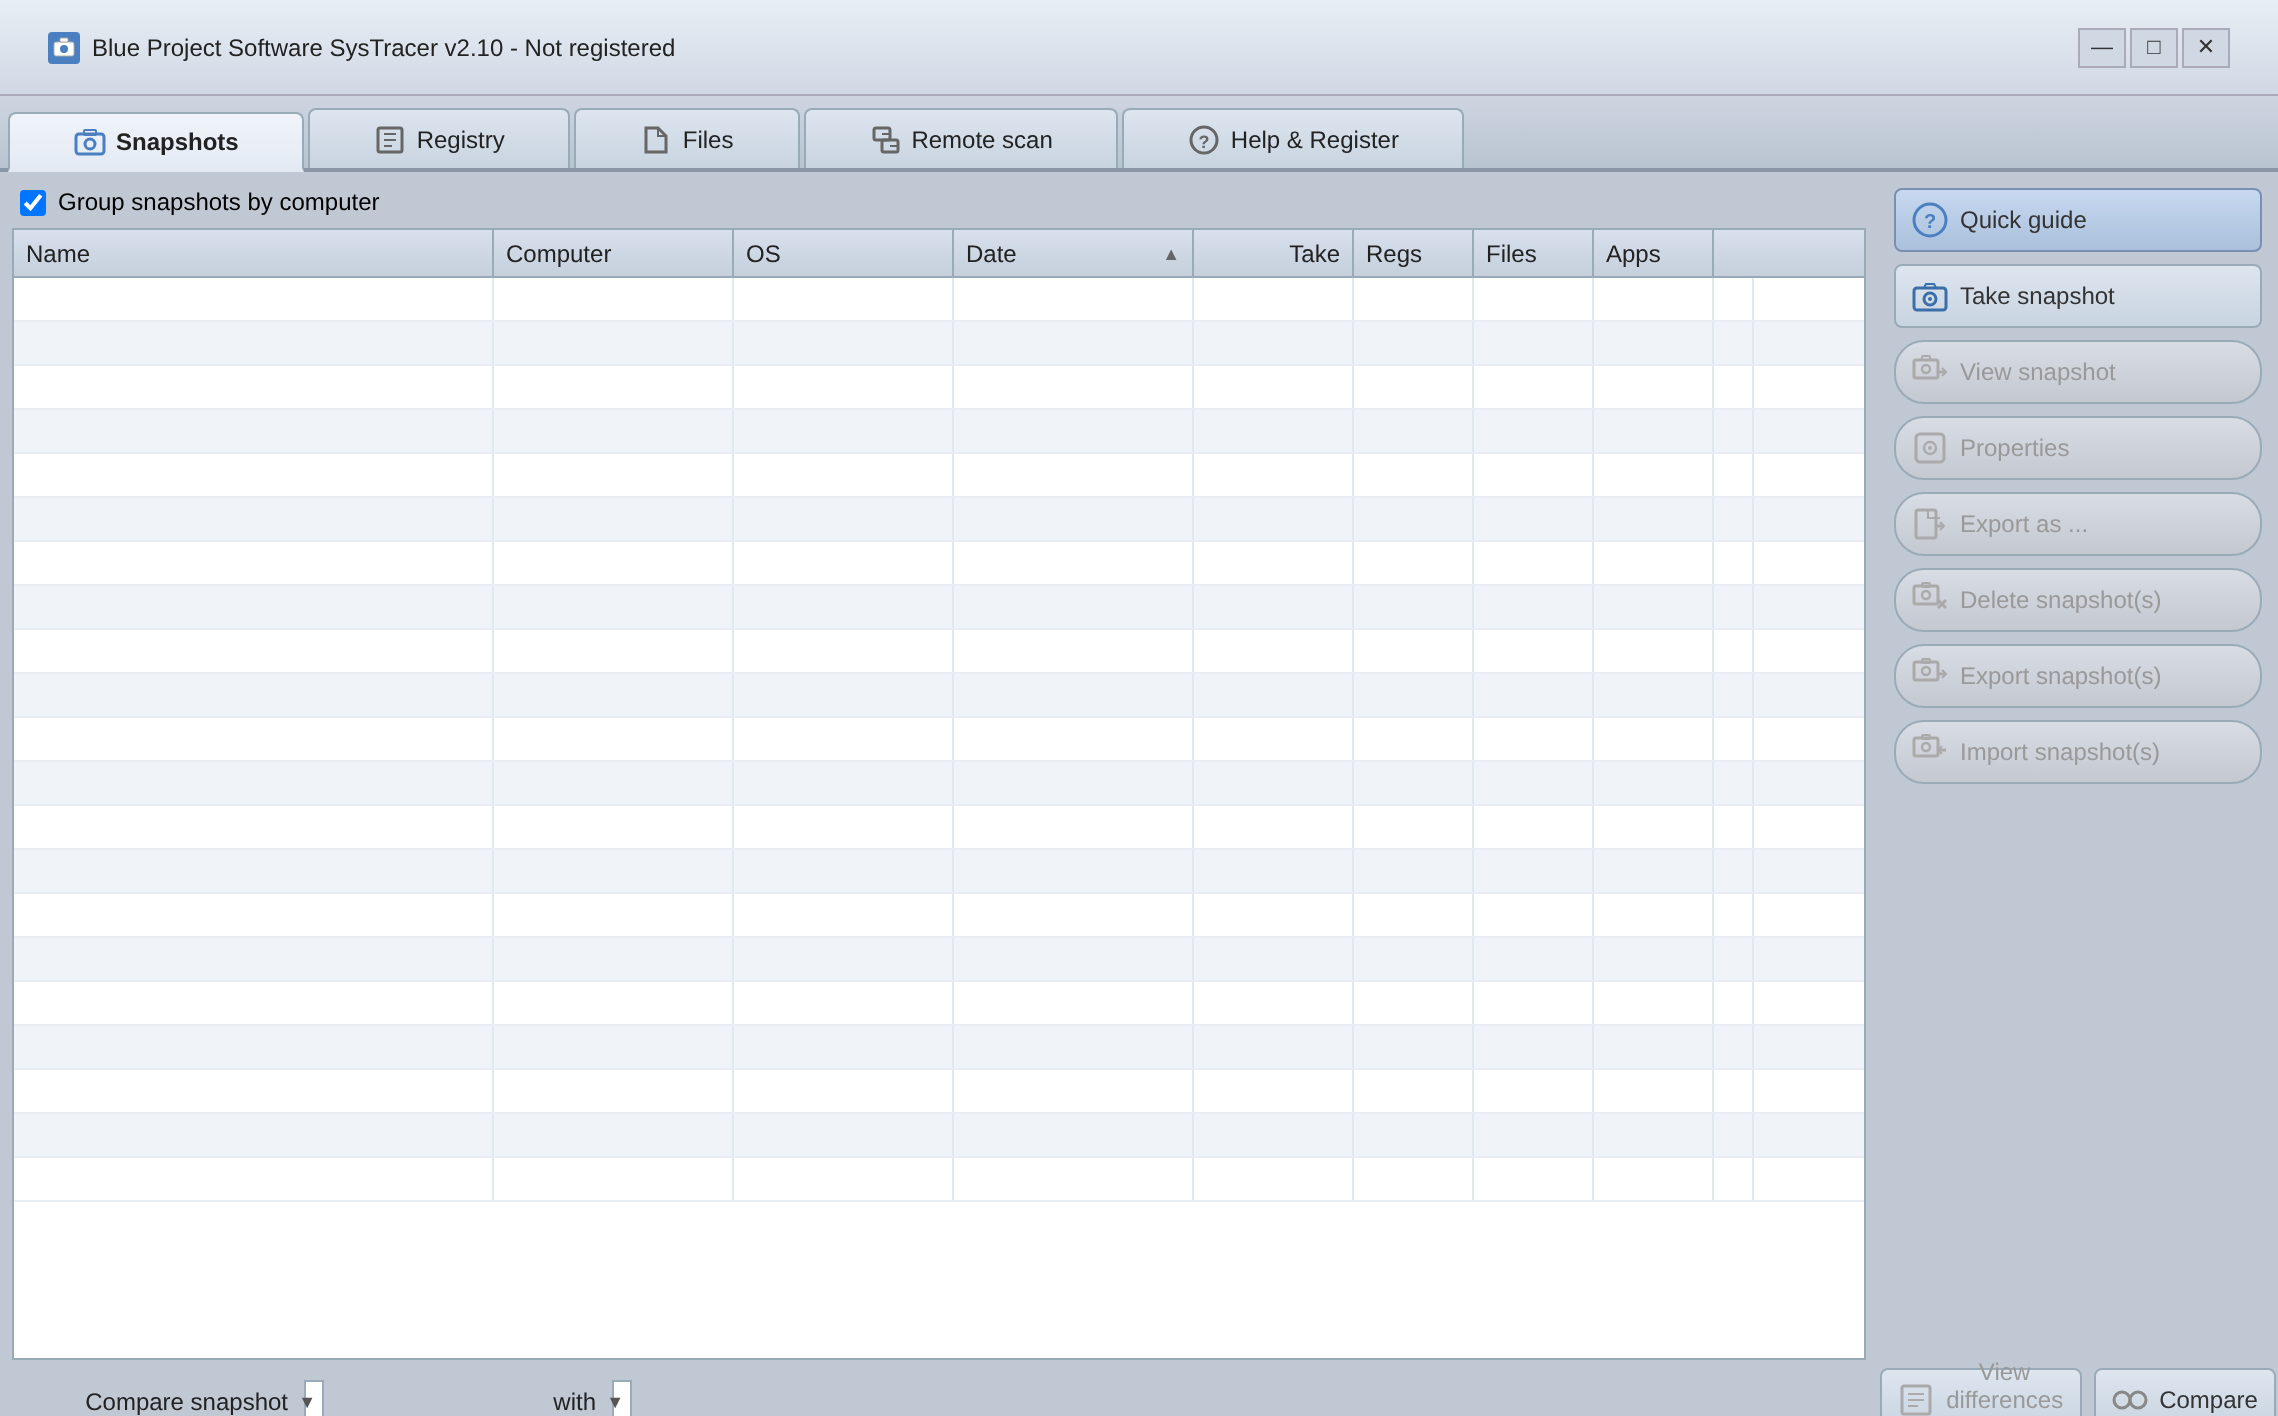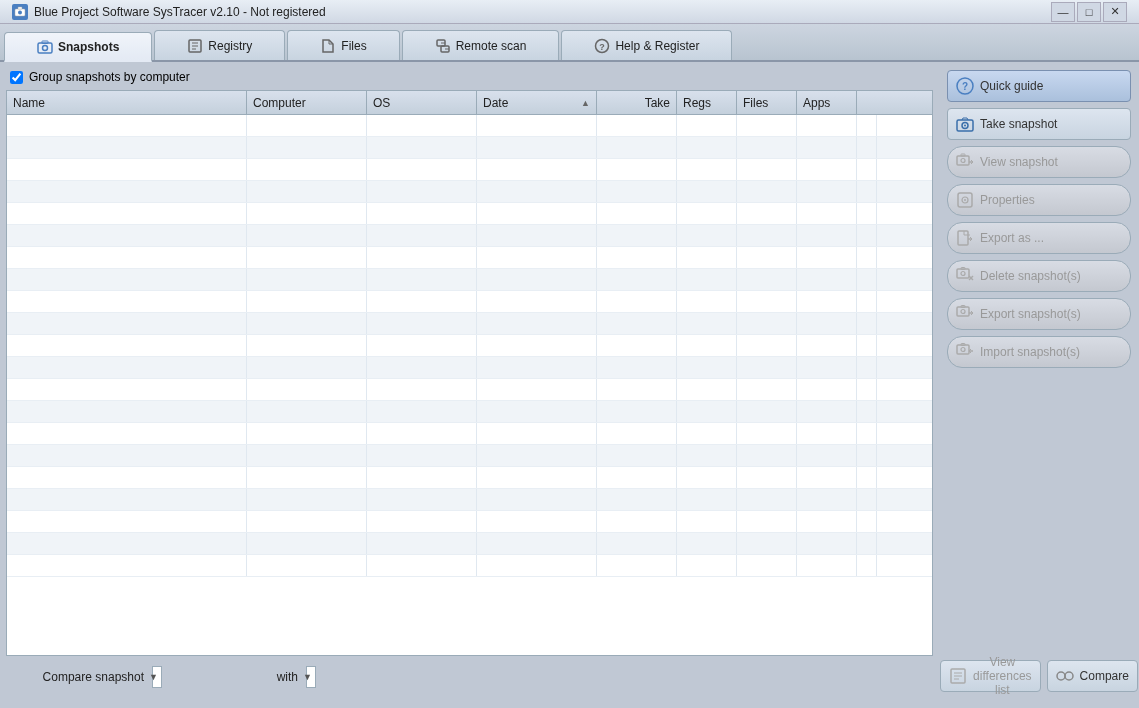--- a/index.html
+++ b/index.html
@@ -9,23 +9,23 @@
       background: #c0c8d4;
       width: 1139px;
       height: 708px;
       overflow: hidden;
     }
     .title-bar {
       background: linear-gradient(to bottom, #e8eef5, #d0d8e4);
       display: flex;
       align-items: center;
       justify-content: space-between;
-      padding: 4px 12px;
+      padding: 4px 24px;
       border-bottom: 1px solid #aab;
-      height: 24px;
+      height: 48px;
     }
     .title-bar-left {
       display: flex;
       align-items: center;
       gap: 6px;
     }
     .title-icon {
       width: 16px; height: 16px;
       background: #4a7fc1;
       border-radius: 2px;

